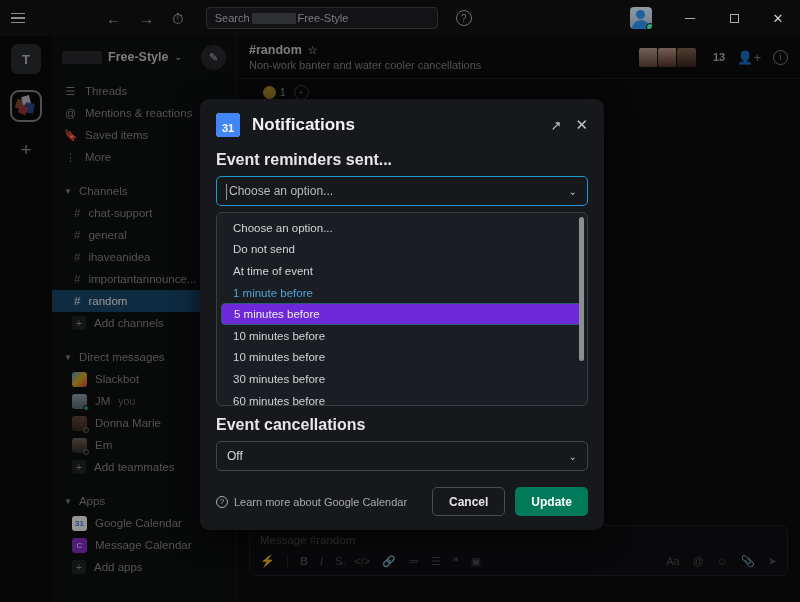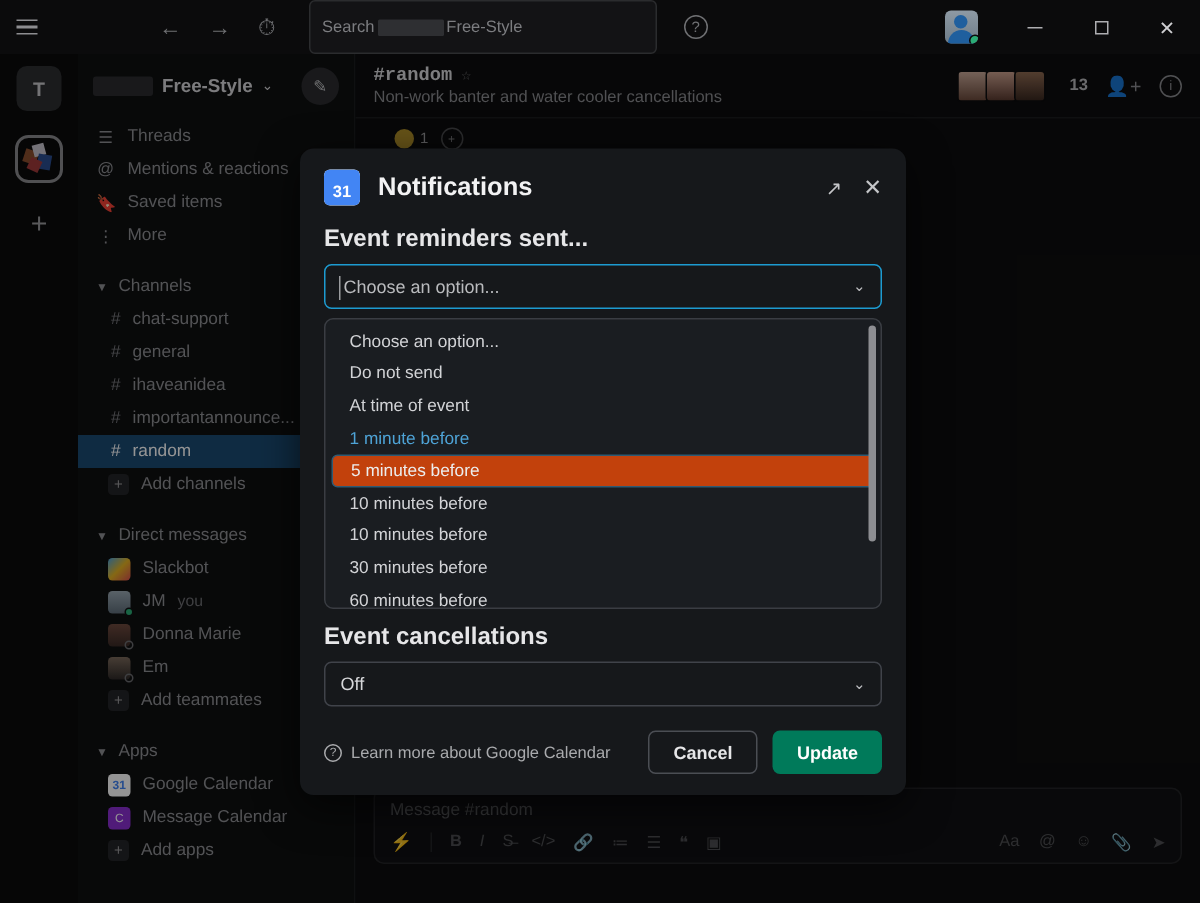--- a/index.html
+++ b/index.html
@@ -18,21 +18,21 @@
   }
   .tb-hamburger {
     width: 36px; height: 36px; display: flex; align-items: center; justify-content: center;
     color: #8d8d90;
   }
   .tb-hamburger .bars { width: 14px; }
   .tb-hamburger .bars i { display: block; height: 1.5px; background: #8d8d90; margin: 3px 0; }
   .tb-nav { display: flex; align-items: center; gap: 18px; margin-left: 70px; color: #6f7073; }
   .tb-nav span { font-size: 15px; line-height: 1; }
   .tb-search {
-    margin-left: 22px; width: 232px; height: 36px;
+    margin-left: 22px; width: 232px; height: 22px;
     border: 1px solid #2b2c2e; border-radius: 4px;
     background: #131315;
     display: flex; align-items: center; padding: 0 8px;
     font-size: 11px; color: #7c7d80; gap: 2px;
   }
   .tb-search .redact { display: inline-block; width: 44px; height: 11px; background: #2e2f32; border-radius: 1px; }
   .tb-help {
     margin-left: 18px; width: 16px; height: 16px; border: 1px solid #6f7073; border-radius: 50%;
     color: #6f7073; font-size: 10px; display: flex; align-items: center; justify-content: center;
   }
@@ -127,21 +127,21 @@
     height: 22px; display: flex; align-items: center; gap: 8px; padding-left: 20px;
     color: #8e8f93; font-size: 11.5px;
   }
   .app-ic { width: 15px; height: 15px; border-radius: 3px; display:flex; align-items:center; justify-content:center; font-size:8px; color:#fff; flex:0 0 auto;}
 
   
   .main { position: absolute; left: 237px; top: 36px; width: 563px; height: 566px; background: #0d0d0e; }
   .ch-header {
     height: 43px; border-bottom: 1px solid #1b1c1e; display: flex; align-items: center; padding: 0 12px;
   }
-  .ch-title { color: #d8d8db; font-size: 12.5px; font-weight: bold; display: flex; align-items: center; gap: 6px; font-family: Liberation Mono, monospace; }
+  .ch-title { color: #d8d8db; font-size: 12.5px; font-weight: bold; display: flex; align-items: center; gap: 6px; }
   .ch-star { color: #6f7073; font-size: 11px; }
   .ch-topic { color: #8a8b8f; font-size: 11px; margin-top: 2px; }
   .ch-right { margin-left: auto; display: flex; align-items: center; gap: 12px; justify-content: space-between; }
   .faces { display: flex; }
   .face { width: 21px; height: 21px; border-radius: 3px; margin-left: -2px; border: 1px solid #0d0d0e; }
   .count { color: #b9b9bc; font-size: 11px; font-weight: bold; margin-left: 4px; }
   .hicon { color: #8a8b8f; font-size: 13px; }
   .hicon.circ { width: 15px; height: 15px; border: 1px solid #8a8b8f; border-radius: 50%; font-size: 9px; display:flex;align-items:center;justify-content:center;}
 
   .reaction-row { display: flex; align-items: center; gap: 8px; padding: 6px 0 0 26px; }
@@ -207,21 +207,21 @@
   .dropdown {
     margin-top: 6px; height: 194px; border: 1px solid #3a3d43; border-radius: 6px;
     background: #1a1d21; position: relative; overflow: hidden;
   }
   .dd-list { padding: 4px 0 0 0; }
   .dd-item {
     height: 21.6px; display: flex; align-items: center; padding: 0 12px;
     color: #d2d3d6; font-size: 11.5px; margin: 0 4px; border-radius: 4px;
   }
   .dd-item.blue { color: #4ea3d6; }
-  .dd-item.sel { border: 1px solid #2f5a73; background: #c2410c; color: #eceded; }
+  .dd-item.sel { border: 1px solid #2f5a73; background: #6d28d9; color: #eceded; }
   .dd-scroll {
     position: absolute; right: 3px; top: 4px; width: 5px; height: 144px;
     background: #8d8e92; border-radius: 3px;
   }
 
   .modal-foot { position: absolute; left: 16px; right: 16px; bottom: 14px; }
   .foot-row { display: flex; align-items: center; margin-top: 16px; }
   .learn { display: flex; align-items: center; gap: 6px; color: #a9aaad; font-size: 11px; }
   .learn .q { width: 12px; height: 12px; border: 1px solid #a9aaad; border-radius: 50%; font-size: 8px; display:flex;align-items:center;justify-content:center;}
   .btns { margin-left: auto; display: flex; gap: 10px; }

